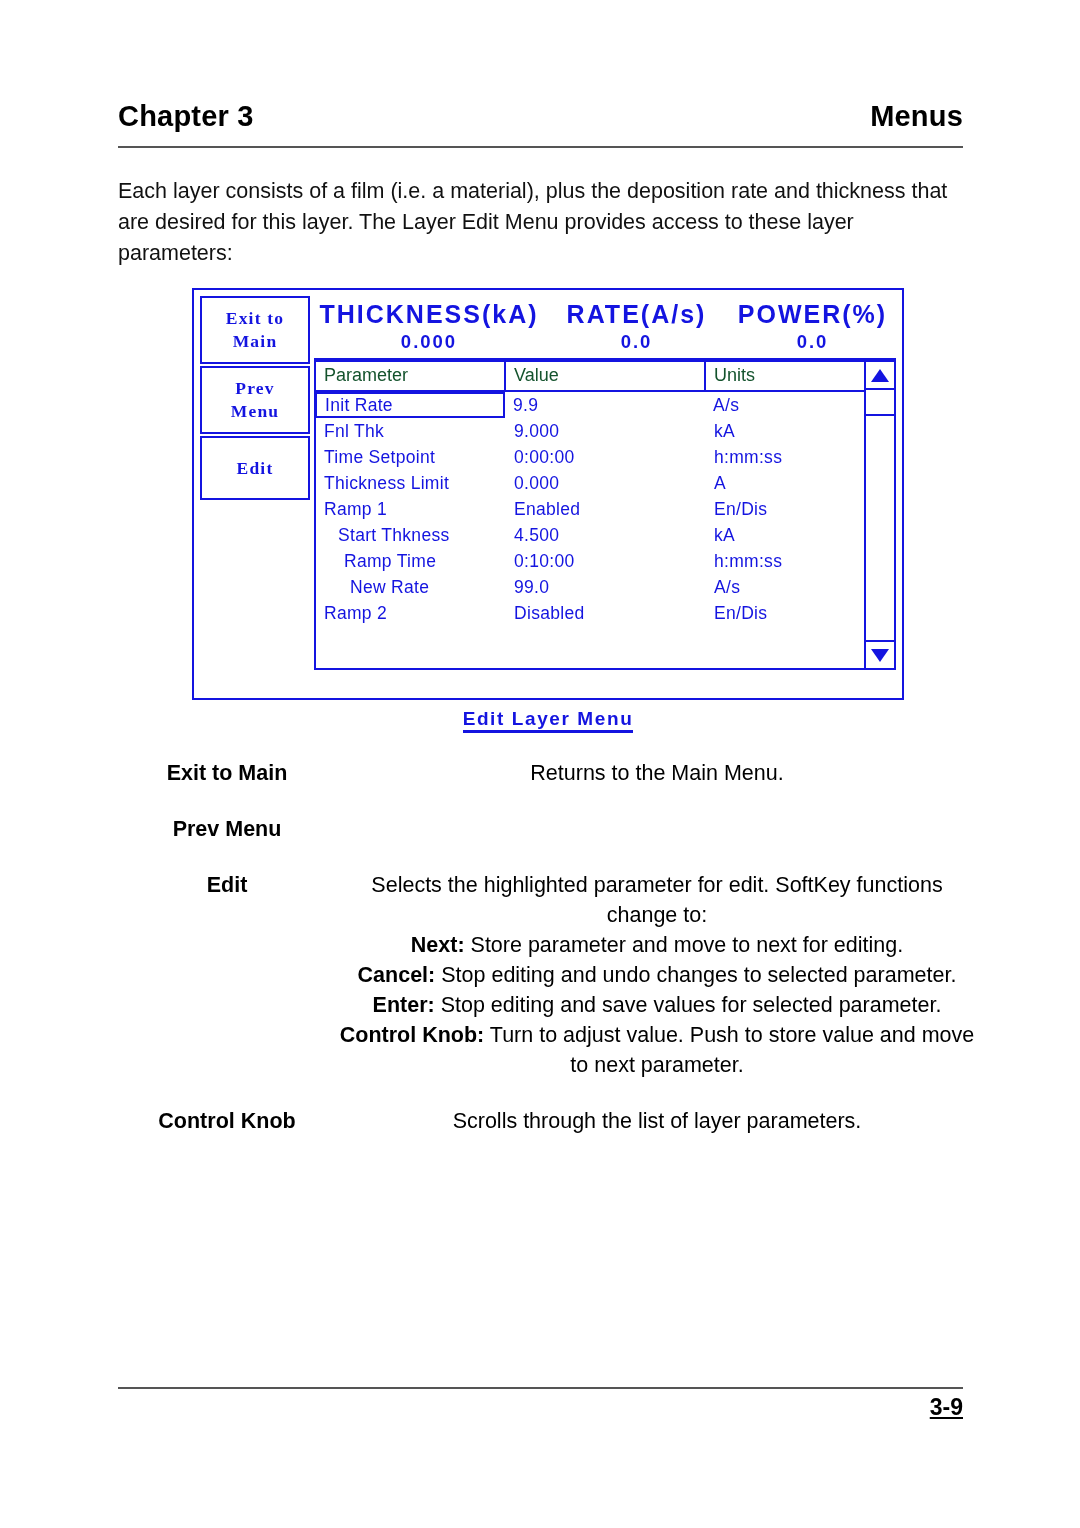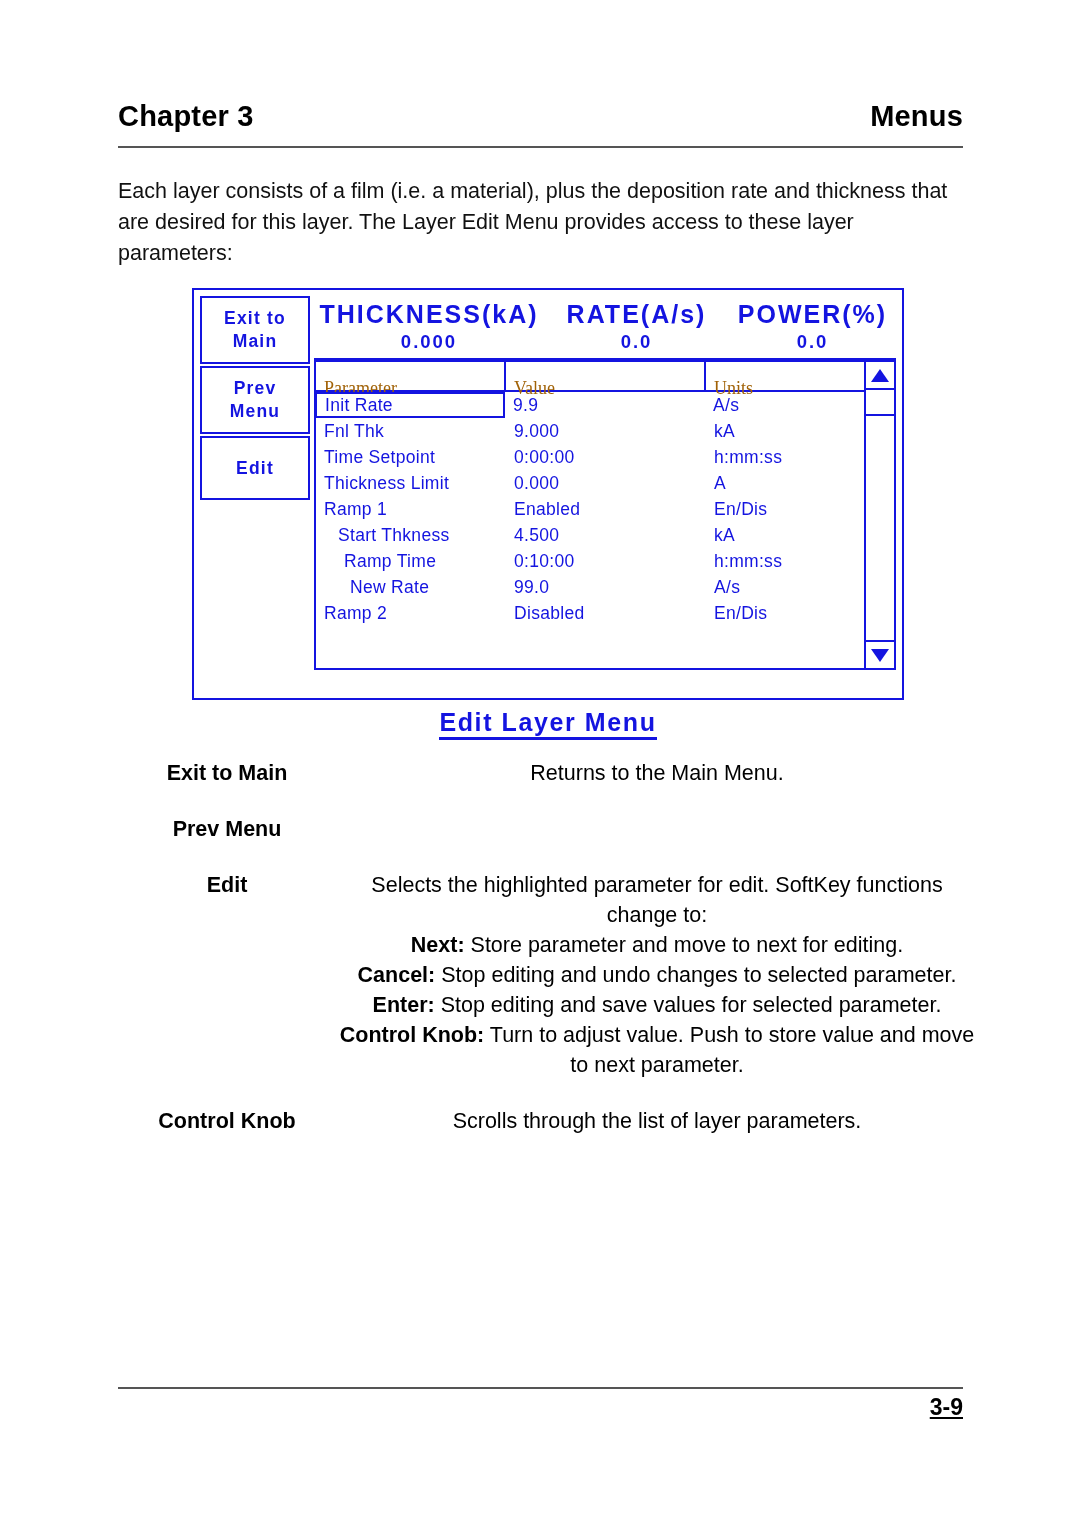--- a/index.html
+++ b/index.html
@@ -70,20 +70,21 @@
     border: 2px solid #1414e0;
     box-sizing: border-box;
   }
 
   
   .softkeys {
     position: absolute;
     left: 6px;
     top: 6px;
     width: 110px;
+    font-family: Liberation Serif, serif;
   }
   .softkey {
     border: 2px solid #1414e0;
     box-sizing: border-box;
     color: #1414e0;
     font-weight: bold;
     font-size: 17.5px;
     letter-spacing: 1.2px;
     text-align: center;
     display: flex;
@@ -153,26 +154,25 @@
     display: flex;
     flex-direction: column;
     min-width: 0;
   }
   .thead {
     display: flex;
     border-bottom: 2px solid #1414e0;
     height: 28px;
   }
   .th {
-    color: #a16207;
+    color: #14532d;
     font-size: 18px;
-    padding: 16px 0 0 8px;
+    padding: 3px 0 0 8px;
     box-sizing: border-box;
     white-space: nowrap;
-    font-family: Liberation Serif, serif;
   }
   .col-param { flex: 0 0 190px; border-right: 2px solid #1414e0; }
   .col-value { flex: 0 0 200px; border-right: 2px solid #1414e0; }
   .col-units { flex: 1; }
 
   .tbody { flex: 1; }
   .trow {
     display: flex;
     height: 26px;
     align-items: center;
@@ -233,21 +233,21 @@
   .tri-down { border-top: 13px solid #1414e0; }
 
   .figure-caption {
     position: absolute;
     left: 192px;
     top: 708px;
     width: 712px;
     text-align: center;
     color: #1414e0;
     font-weight: bold;
-    font-size: 25px;
+    font-size: 19px;
     letter-spacing: 1.6px;
   }
   .figure-caption span {
     border-bottom: 3px solid #1414e0;
     padding-bottom: 1px;
   }
 
   
   .deflist {
     position: absolute;

